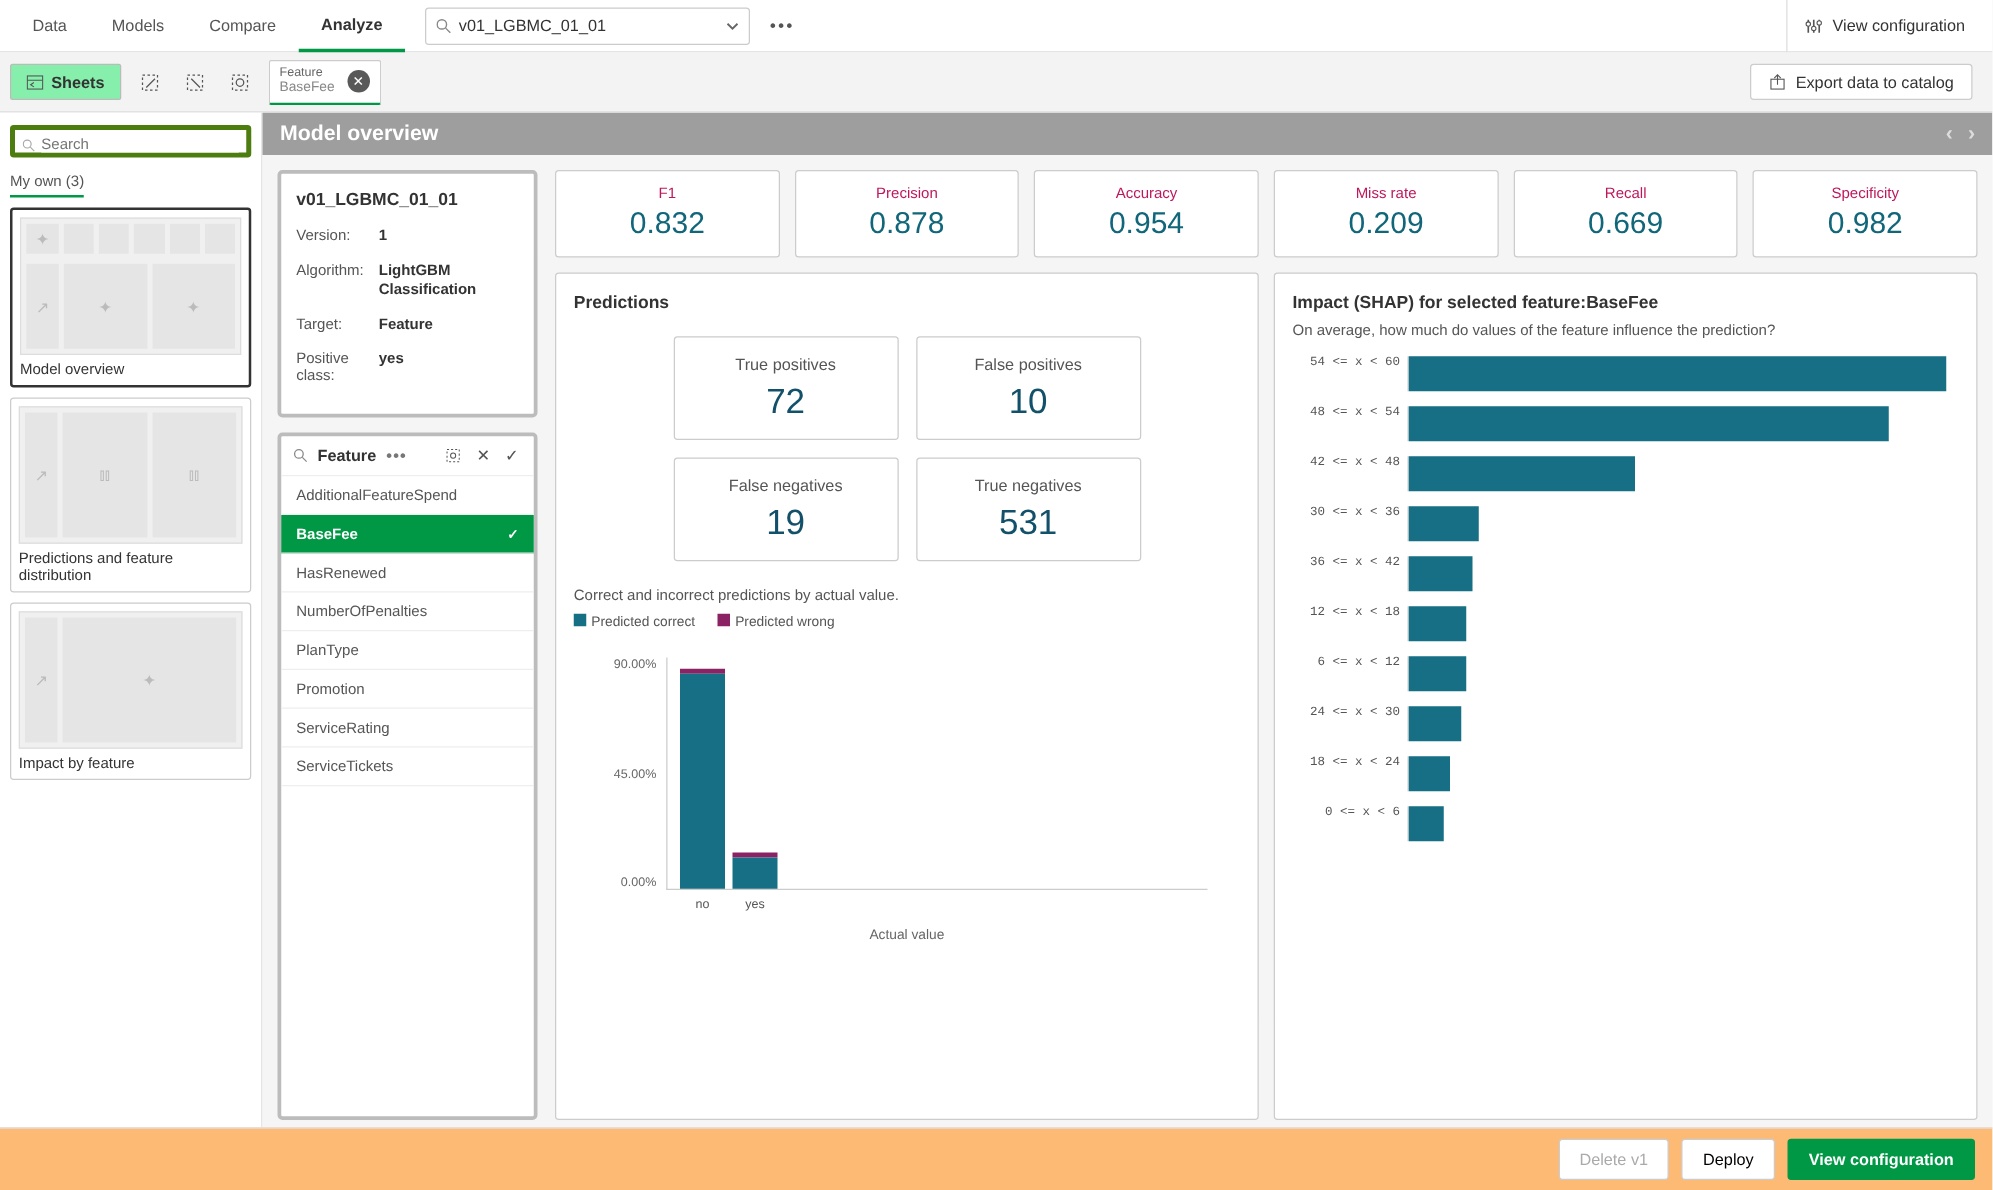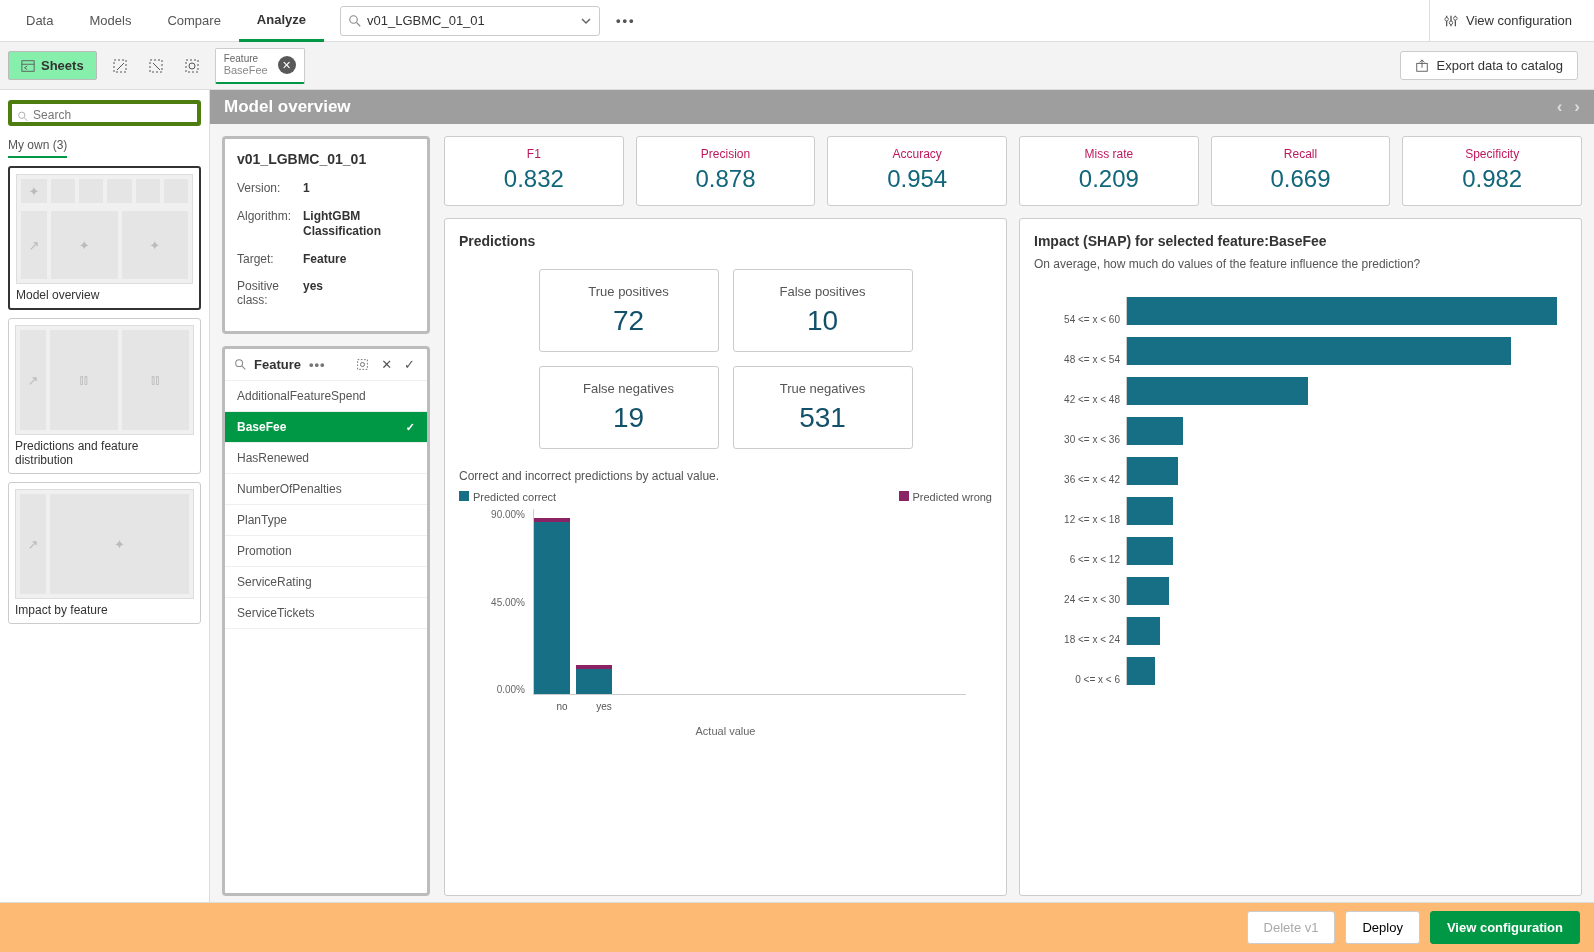--- a/index.html
+++ b/index.html
@@ -78,35 +78,35 @@
 .shap-card { flex: 1; display: flex; flex-direction: column; }
 .card-title { font-weight: 700; font-size: 14px; margin-bottom: 8px; }
 .card-sub { font-size: 12px; color: #555; margin-bottom: 14px; }
 
 .conf-grid { display: grid; grid-template-columns: 180px 180px; gap: 14px; justify-content: center; margin: 12px 0 20px 0; }
 .conf-cell { border: 1px solid #ccc; border-radius: 3px; text-align: center; padding: 14px 0; }
 .conf-cell .cl { font-size: 13px; color: #555; margin-bottom: 6px; }
 .conf-cell .cv { font-size: 28px; color: #13516a; }
 
 .chart-sub { font-size: 12px; color: #555; margin-bottom: 8px; }
-.legend { display: flex; gap: 18px; justify-content: space-between; font-size: 11px; color: #555; margin-bottom: 6px; }
+.legend { display: flex; gap: 18px; justify-content: flex-start; font-size: 11px; color: #555; margin-bottom: 22px; }
 .legend .sw { width: 10px; height: 10px; display: inline-block; margin-right: 4px; }
 
 .bar-chart { position: relative; height: 210px; margin: 0 20px; }
 .y-axis { position: absolute; left: 0; top: 0; bottom: 24px; width: 50px; display: flex; flex-direction: column; justify-content: space-between; font-size: 10px; color: #666; text-align: right; padding-right: 4px; }
 .plot { position: absolute; left: 54px; right: 6px; top: 0; bottom: 24px; border-left: 1px solid #ccc; border-bottom: 1px solid #ccc; display: flex; align-items: flex-end; gap: 26px; padding-left: 20px; }
-.bar-col { width: 16px; display: flex; flex-direction: column; align-items: flex-end; position: relative; }
+.bar-col { width: 16px; display: flex; flex-direction: column; align-items: center; position: relative; }
 .bar-stack { width: 36px; display: flex; flex-direction: column-reverse; }
 .bar-seg { width: 100%; }
 .bar-lbl { position: absolute; bottom: -18px; font-size: 10px; color: #555; width: 100%; text-align: center; }
 .x-title { text-align: center; font-size: 11px; color: #666; margin-top: 6px; }
 
 
 .shap-chart { flex: 1; padding-right: 10px; }
-.shap-row { display: flex; align-items: flex-end; height: 40px; }
+.shap-row { display: flex; align-items: flex-start; height: 40px; font-family: Liberation Mono, monospace; }
 .shap-label { width: 92px; font-size: 10px; text-align: right; padding-right: 6px; color: #555; }
 .shap-track { flex: 1; height: 28px; position: relative; border-left: 1px solid #ccc; }
 .shap-bar { position: absolute; left: 0; top: 0; bottom: 0; background: #166f84; }
 
 
 .footer { height: 50px; background: #fdba74; border-top: 1px solid #ddd; display: flex; align-items: center; justify-content: flex-end; gap: 10px; padding: 0 14px; }
 .btn { border: 1px solid #ccc; border-radius: 3px; padding: 8px 16px; background: #fff; cursor: pointer; font-size: 13px; }
 .btn.disabled { color: #aaa; cursor: not-allowed; }
 .btn.primary { background: #009845; color: #fff; border-color: #009845; font-weight: 600; }
 

